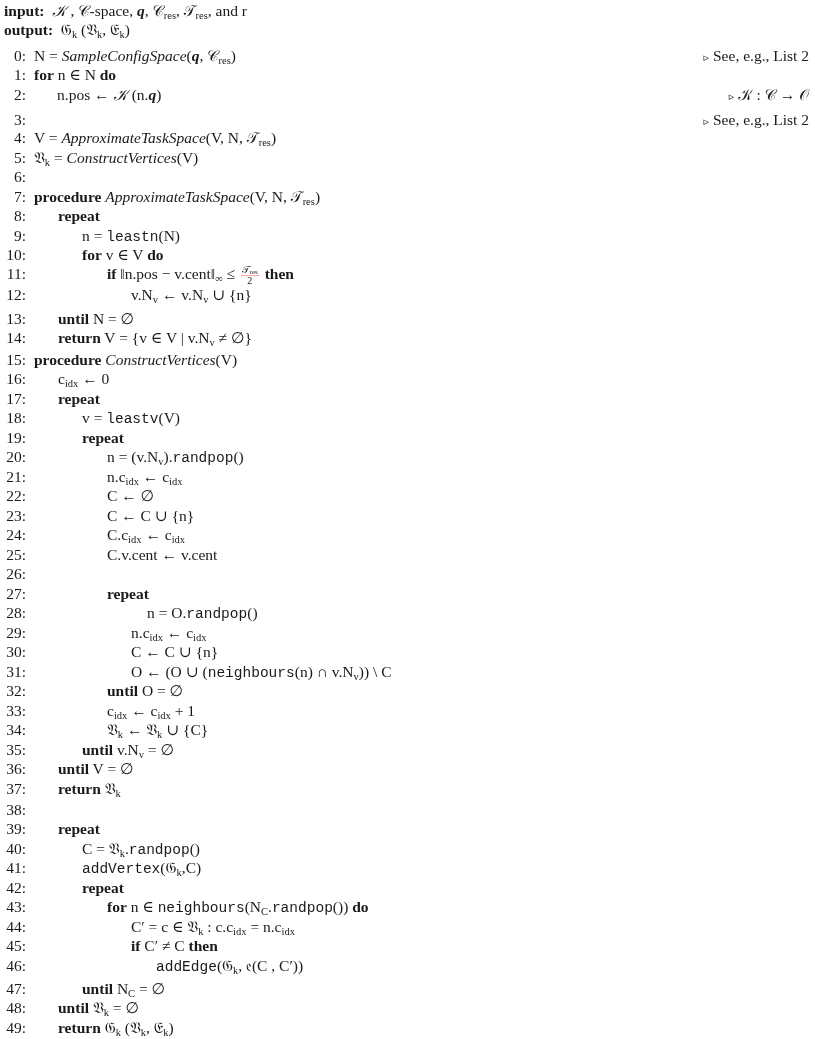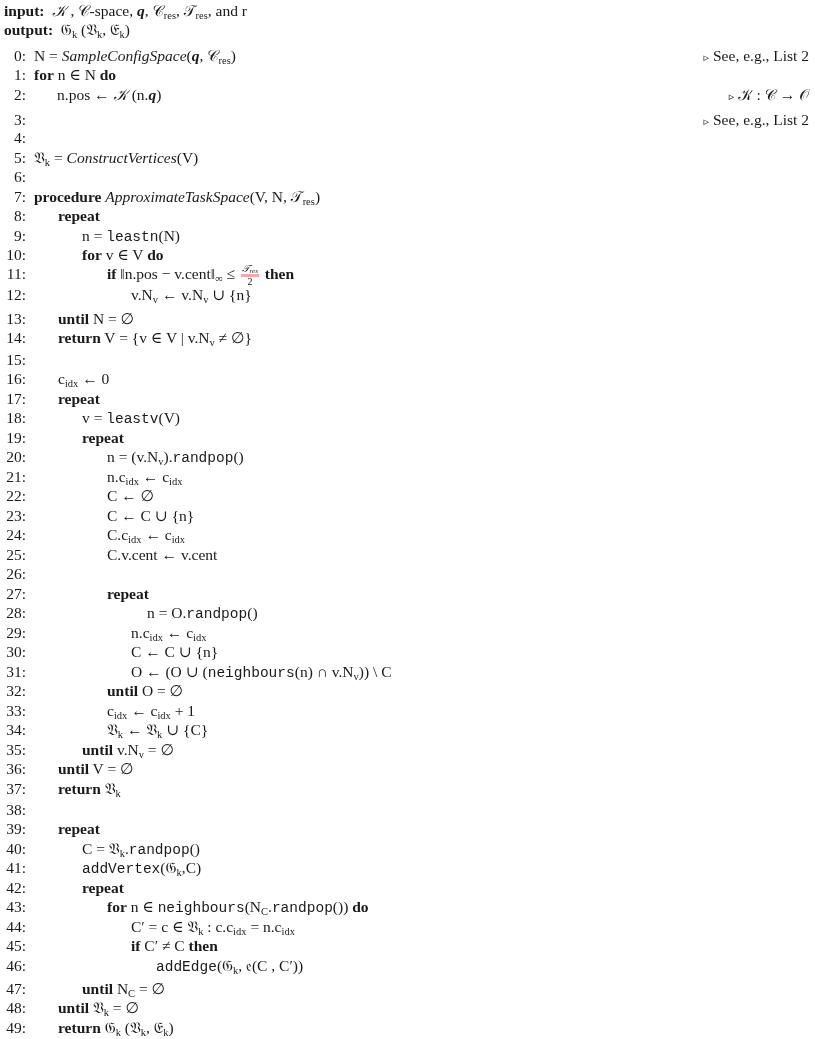--- a/index.html
+++ b/index.html
@@ -8,21 +8,21 @@
   .line { position: absolute; left: 0; right: 0; height: 19px; line-height: 19px; white-space: nowrap; padding-left: 12px; }
   .num { position: absolute; left: 0; width: 26px; text-align: right; }
   .code { position: absolute; }
   .cmt { position: absolute; right: 6px; }
   .hdr { position: absolute; left: 4px; }
   b, .kw { font-weight: bold; }
   .fn { font-style: italic; margin-top: 33px; }
   .tt { font-family: "Liberation Mono", "DejaVu Sans Mono", monospace; font-size: 14.5px; }
   sub { font-size: 10.5px; vertical-align: -3px; line-height: 0; }
   .frac { display: inline-block; vertical-align: middle; text-align: center; font-size: 10px; line-height: 10px; margin: 0 2px; }
-  .frac .top { display: block; border-bottom: 3px solid #fca5a5; padding: 0 1px; font-style: italic; }
+  .frac .top { display: block; border-bottom: 1px solid #fca5a5; padding: 0 1px; }
   .frac .bot { display: block; }
 </style>
 </head>
 <body>
 
 <div class="line" style="top:1px">
   <span class="hdr"><b>input:</b>
   <span>&nbsp;<i>𝒦</i> , 𝒞-space, <b><i>q</i></b>, 𝒞<sub>res</sub>, 𝒯<sub>res</sub>, and r</span></span>
 </div>
 <div class="line" style="top:20px">
@@ -43,20 +43,21 @@
   <span class="num">2:</span>
   <span class="code" style="left:57px">n.pos ← <i>𝒦</i> (n.<b><i>q</i></b>)</span>
   <span class="cmt"><span style="font-size:11px">▹</span> <span>𝒦 : 𝒞 → 𝒪</span></span>
 </div>
 <div class="line" style="top:110px">
   <span class="num">3:</span>
   <span class="cmt"><span style="font-size:11px">▹</span> <span>See, e.g., List 2</span></span>
 </div>
 <div class="line" style="top:128px">
   <span class="num">4:</span>
+  <span class="code" style="left:34px">V = <span class="fn">ApproximateTaskSpace</span>(V, N, 𝒯<sub>res</sub>)</span>
 </div>
 <div class="line" style="top:148px">
   <span class="num">5:</span>
   <span class="code" style="left:34px">𝔙<sub>k</sub> = <span class="fn">ConstructVertices</span>(V)</span>
 </div>
 <div class="line" style="top:167px">
   <span class="num">6:</span>
 </div>
 <div class="line" style="top:187px">
   <span class="num">7:</span>
@@ -85,20 +86,21 @@
 <div class="line" style="top:309px">
   <span class="num">13:</span>
   <span class="code" style="left:58px"><b>until</b> N = ∅</span>
 </div>
 <div class="line" style="top:328px">
   <span class="num">14:</span>
   <span class="code" style="left:58px"><b>return</b> V = {v ∈ V | v.N<sub>v</sub> ≠ ∅}</span>
 </div>
 <div class="line" style="top:350px">
   <span class="num">15:</span>
+  <span class="code" style="left:34px"><b>procedure</b> <span class="fn">ConstructVertices</span>(V)</span>
 </div>
 <div class="line" style="top:369px">
   <span class="num">16:</span>
   <span class="code" style="left:58px">c<sub>idx</sub> ← 0</span>
 </div>
 <div class="line" style="top:389px">
   <span class="num">17:</span>
   <span class="code" style="left:58px"><b>repeat</b></span>
 </div>
 <div class="line" style="top:408px">

